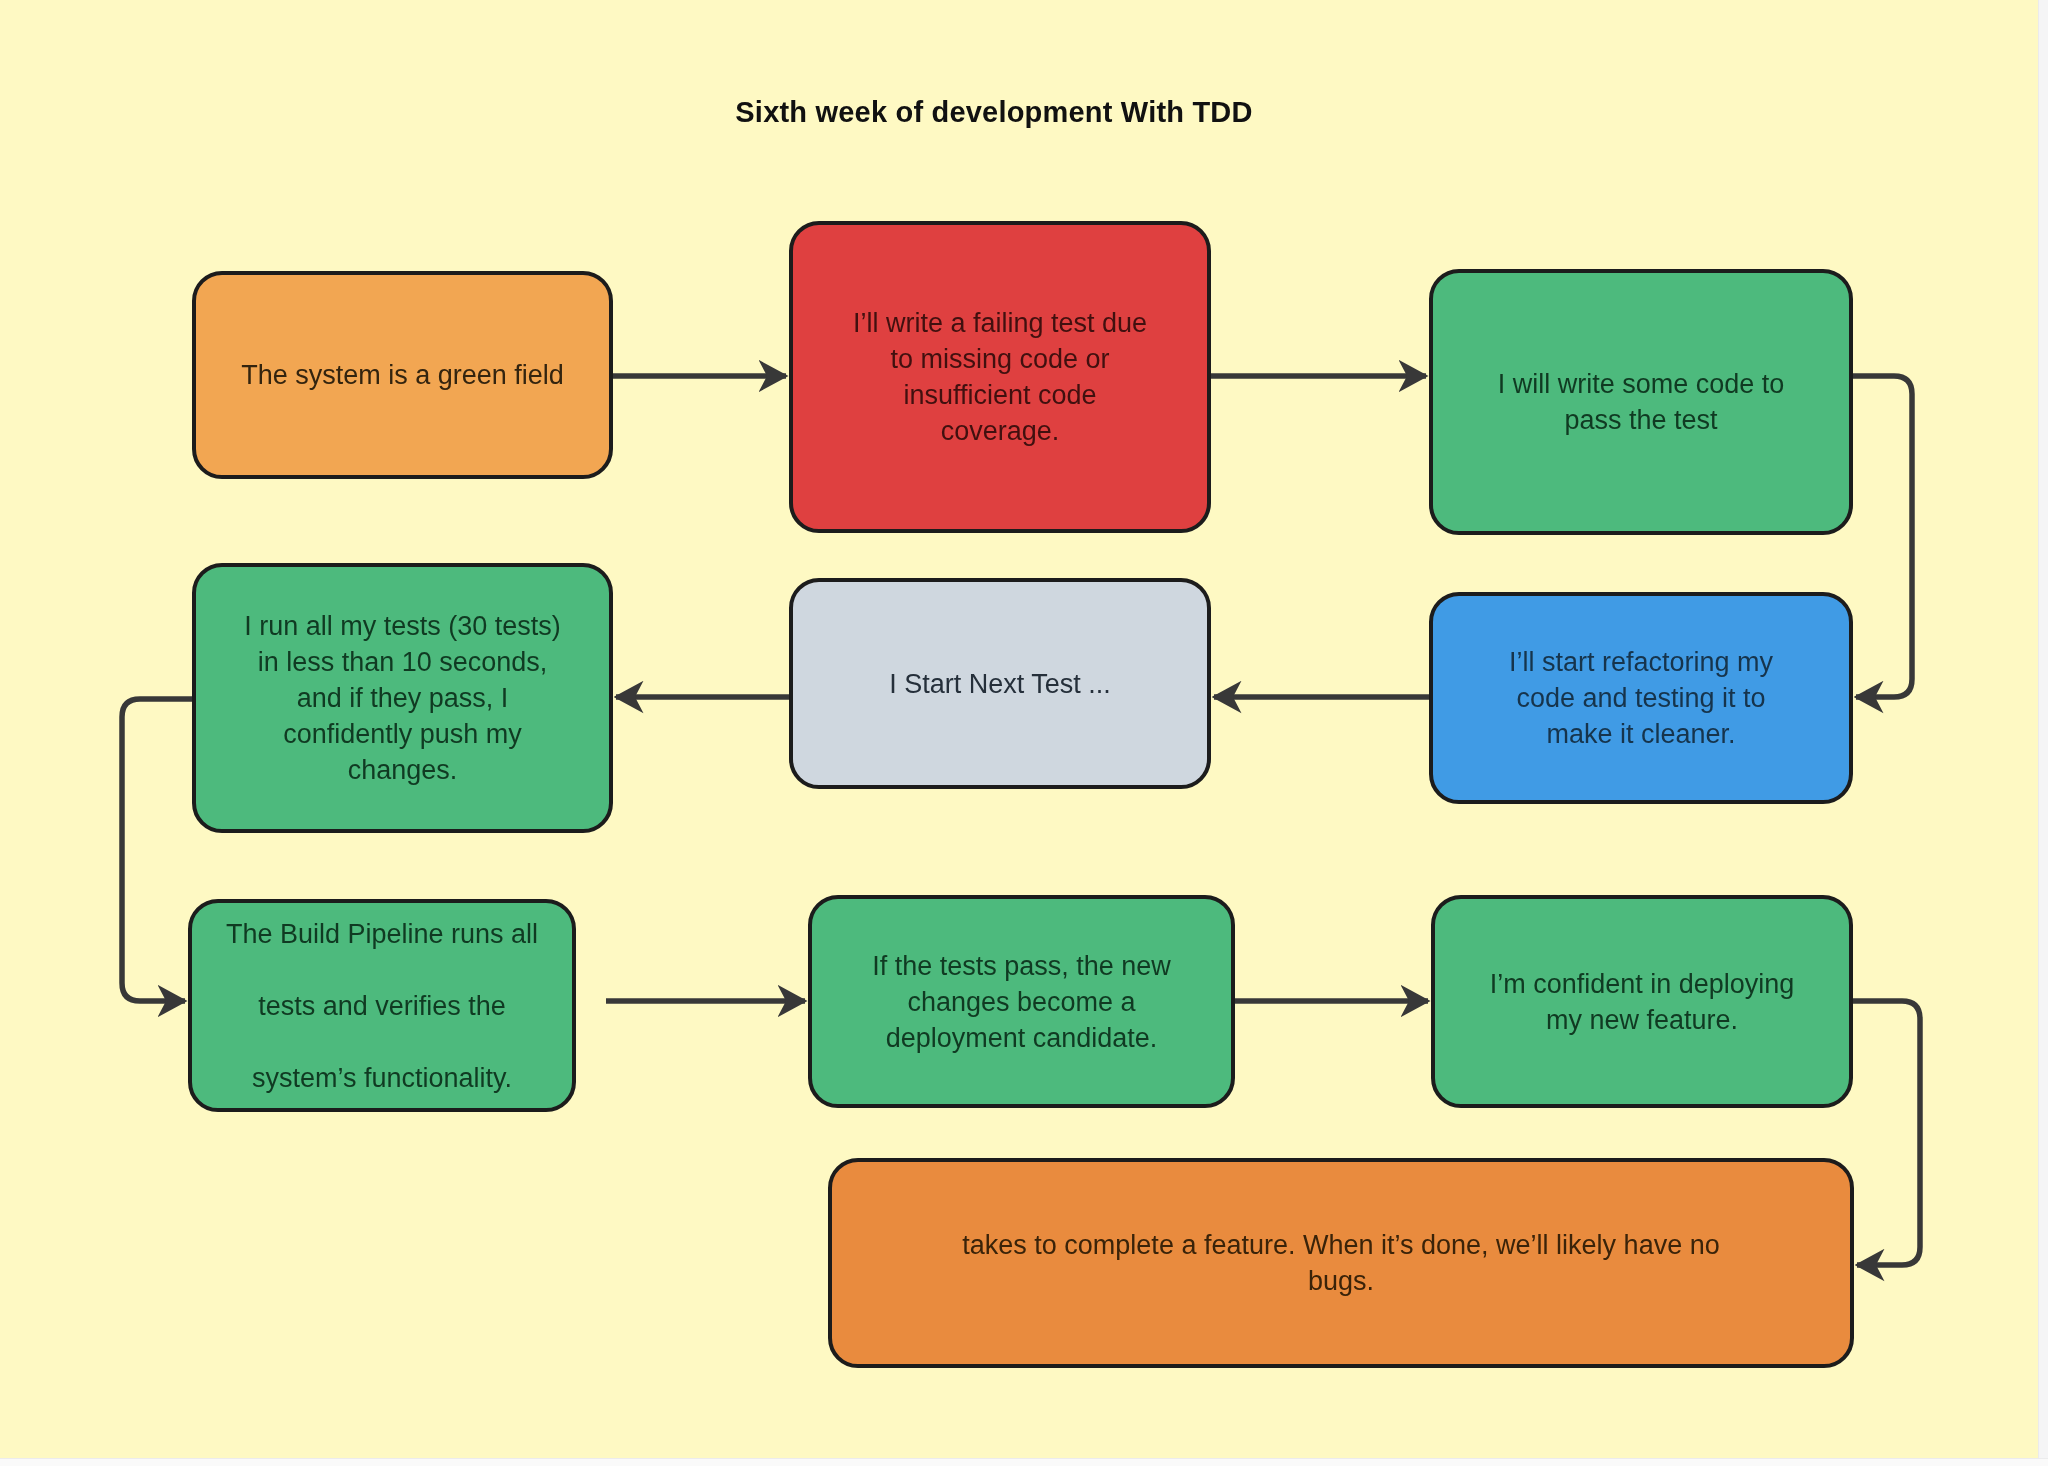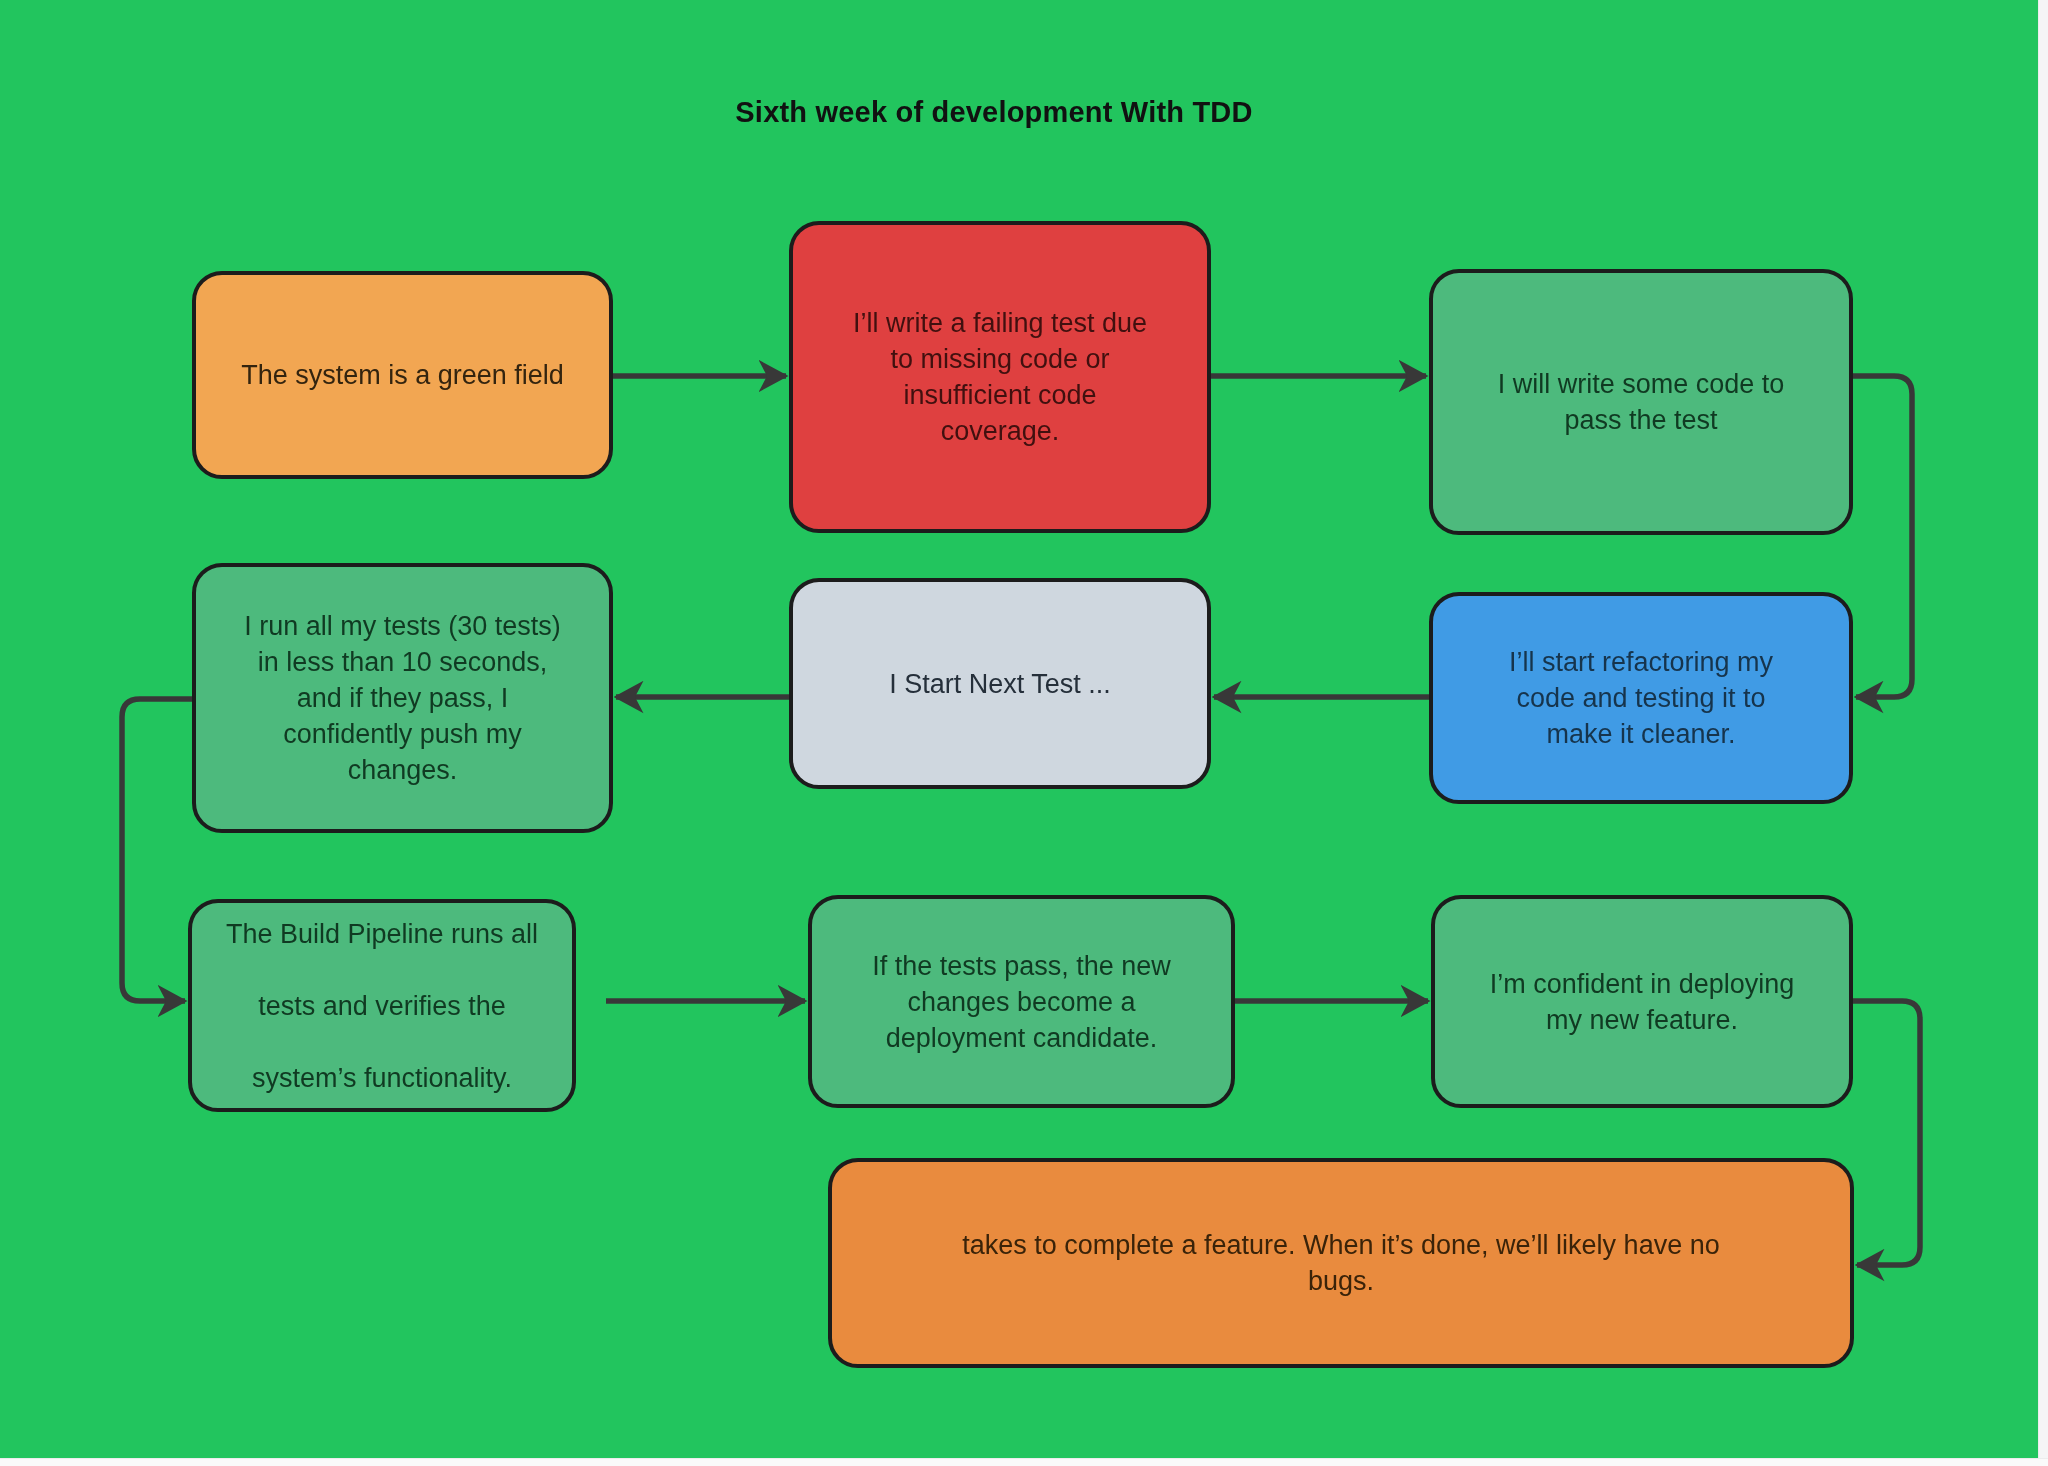--- a/index.html
+++ b/index.html
@@ -1,18 +1,18 @@
 <!DOCTYPE html>
 <html style="--border: #1c1c1c; --arrow: #383838;"><head>
 <meta charset="utf-8">
 <style>
   html,body{margin:0;padding:0;background:#ffffff;}
   body{width:2048px;height:1466px;position:relative;overflow:hidden;
        font-family:"Liberation Sans","DejaVu Sans",sans-serif;}
-  .stage{position:absolute;inset:0;background:#22c55e;}
+  .stage{position:absolute;inset:0;background:#fef9c3;}
   .title{position:absolute;left:0;top:96px;width:2048px;transform:translateX(-30px);
          text-align:center;font-size:29px;font-weight:700;letter-spacing:0.2px;}
   #edges{position:absolute;left:0;top:0;}
   .node{position:absolute;box-sizing:border-box;border:4.5px solid var(--border,#1c1c1c);
         border-radius:30px;display:flex;flex-direction:column;align-items:center;
         justify-content:center;padding:0 18px;}
   .node .line{white-space:nowrap;font-size:27px;line-height:36px;text-align:center;}
   .edge-path{fill:none;stroke:var(--arrow,#383838);stroke-width:5.5px;}
   .page-edge-right{position:absolute;right:0;top:0;width:9px;height:1466px;
         background:#f5f5f6;border-left:1px solid #ebebec;}

